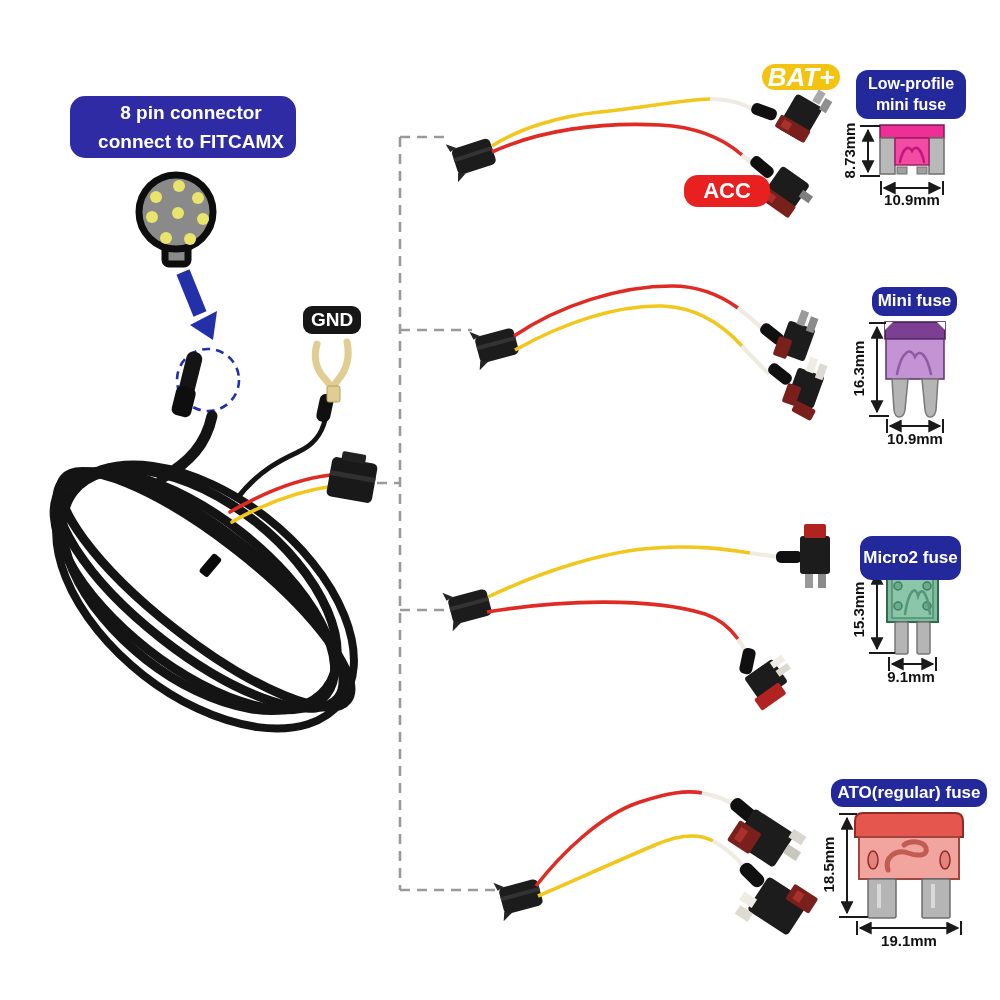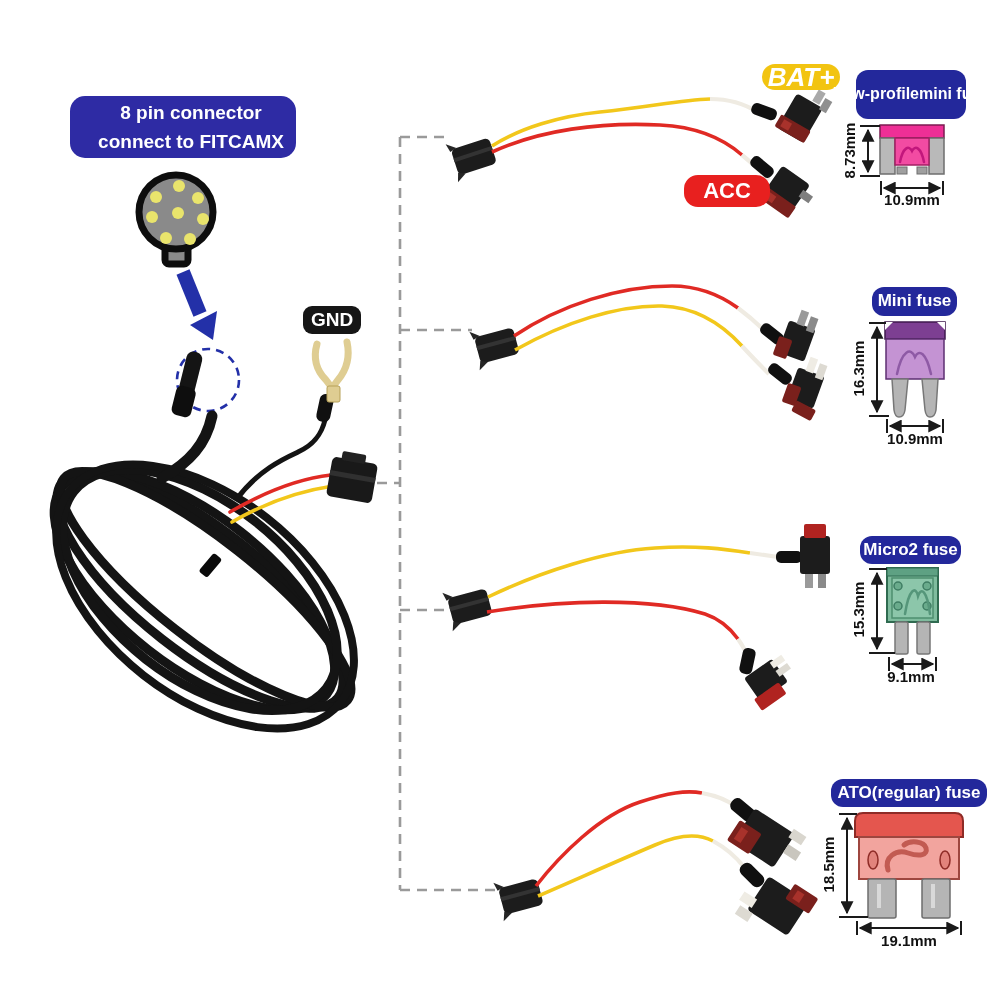--- a/index.html
+++ b/index.html
@@ -15,26 +15,26 @@
   .pill {
     position:absolute; color:#fff; font-weight:bold; text-align:center;
     display:flex; align-items:center; justify-content:center; white-space:nowrap;
   }
   .pill--gnd { left:303px; top:306px; width:58px; height:28px; background:#161616; border-radius:9px;  font-size:19px; }
   .pill--bat { left:762px; top:64px;  width:78px; height:26px; background:#f2c411; border-radius:14px; font-size:26px;font-style:italic; }
   .pill--acc { left:684px; top:175px; width:86px; height:32px; background:#e8201f; border-radius:14px; font-size:22px; }
 
   .fuse-label {
     position:absolute; background:#23289b; border-radius:12px; color:#fff;
-    font-weight:bold; text-align:center; display:flex; flex-direction:row;
+    font-weight:bold; text-align:center; display:flex; flex-direction:column;
     align-items:center; justify-content:center; line-height:1.3; white-space:nowrap;
   }
   .fuse-label--1 { left:856px; top:70px;  width:110px; height:49px; font-size:16px; }
   .fuse-label--2 { left:872px; top:287px; width:85px;  height:29px; font-size:17px; }
-  .fuse-label--3 { left:860px; top:536px; width:101px; height:28px; font-size:17px; }
+  .fuse-label--3 { left:860px; top:536px; width:101px; height:44px; font-size:17px; }
   .fuse-label--4 { left:831px; top:779px; width:156px; height:28px; font-size:17px; }
 
   .dim { position:absolute; width:80px; font-size:15px; font-weight:bold; color:#111;
          text-align:center; white-space:nowrap; }
   .dim--v { transform:rotate(-90deg); }
 </style>
 </head>
 <body>
 
 <div class="canvas">

